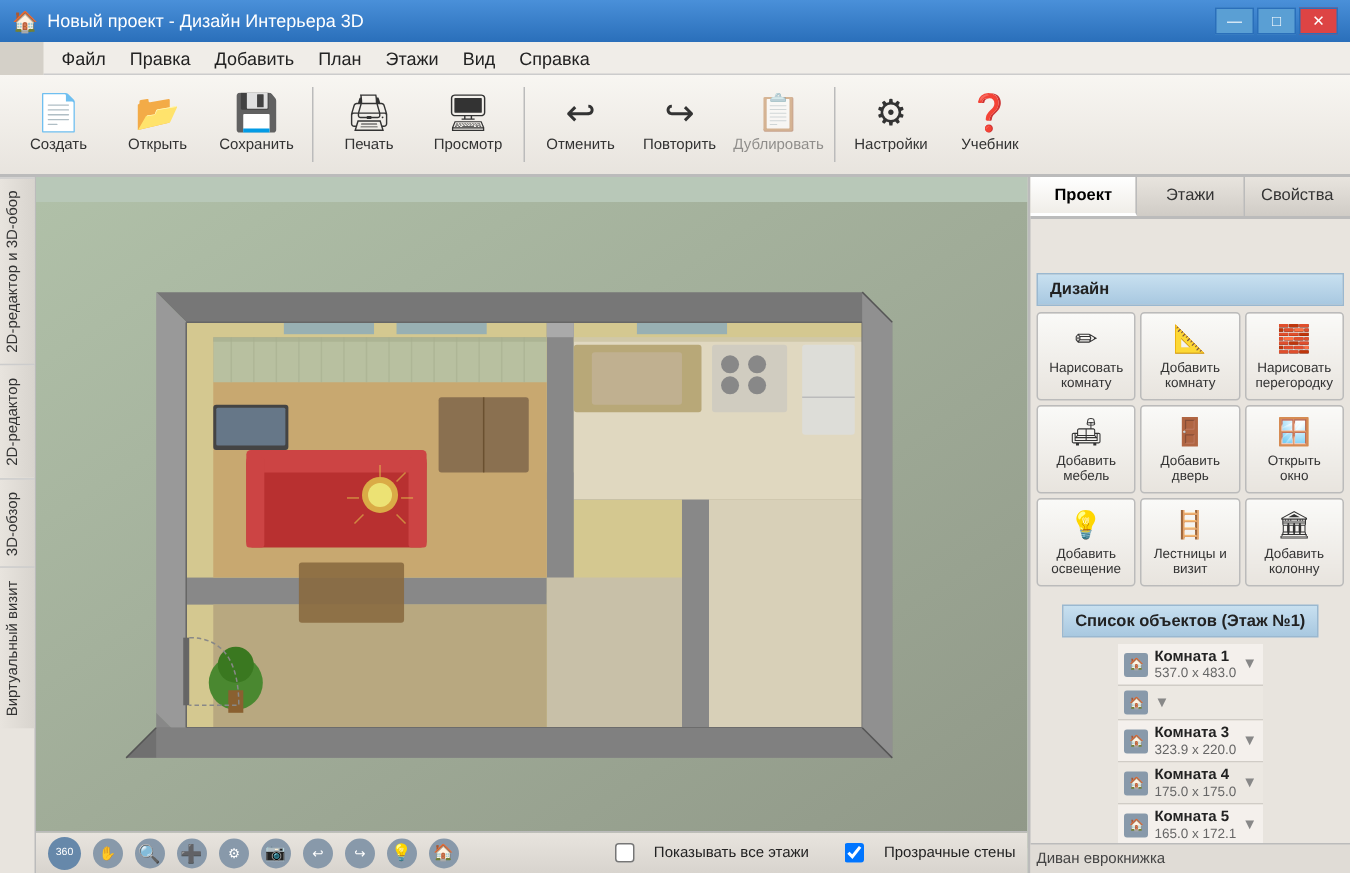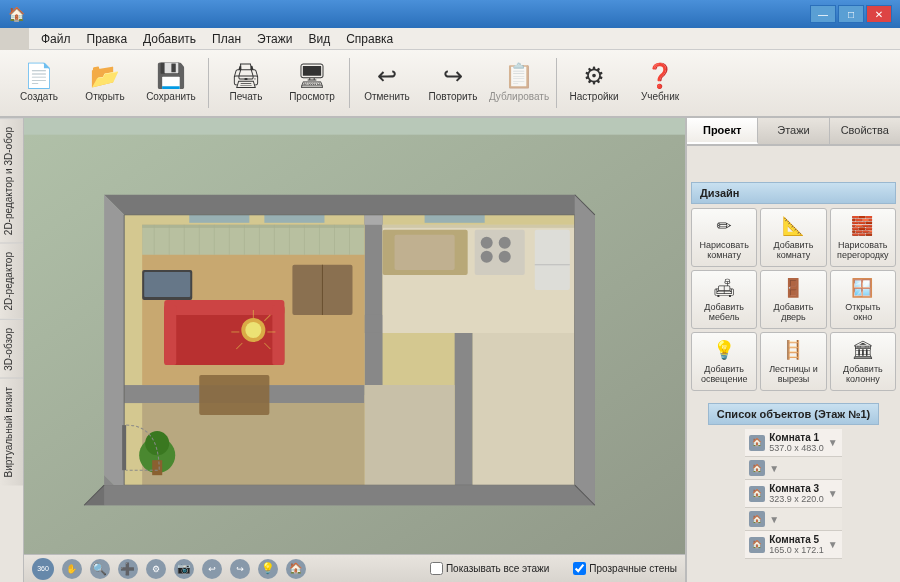--- a/index.html
+++ b/index.html
@@ -130,21 +130,21 @@
     }
     .statusbar-icon {
       width: 20px; height: 20px;
       background: #8899aa;
       border-radius: 50%;
       display: flex; align-items: center; justify-content: center;
       color: white; font-size: 9px;
       cursor: pointer;
     }
     .statusbar-checkbox {
-      display: flex; align-items: center; gap: 3px;
+      display: flex; align-items: center; gap: 13px;
       font-size: 10px; color: #222;
     }
 
     
     .right-panel {
       width: 215px;
       background: #e8e4de;
       border-left: 2px solid #bbb;
       display: flex;
       flex-direction: column;
@@ -271,20 +271,21 @@
     .objects-list::-webkit-scrollbar { width: 12px; }
     .objects-list::-webkit-scrollbar-track { background: #e0dcd6; }
     .objects-list::-webkit-scrollbar-thumb { background: #a0a098; border: 1px solid #888; }
   </style>
 </head>
 <body>
 
 <div class="titlebar">
   <div style="display:flex;align-items:center;gap:6px;">
     <span style="font-size:14px;">🏠</span>
+    <span>Новый проект - Дизайн Интерьера 3D</span>
   </div>
   <div class="titlebar-controls">
     <div class="titlebar-btn">—</div>
     <div class="titlebar-btn">□</div>
     <div class="titlebar-btn">✕</div>
   </div>
 </div>
 
 <div class="menubar">
   <span class="menubar-item">Файл</span>
@@ -547,21 +548,21 @@
         <button class="design-btn">
           <span class="d-icon">🪟</span>
           <span>Открыть окно</span>
         </button>
         <button class="design-btn">
           <span class="d-icon">💡</span>
           <span>Добавить освещение</span>
         </button>
         <button class="design-btn">
           <span class="d-icon">🪜</span>
-          <span>Лестницы и вырезы</span>
+          <span>Лестницы и визит</span>
         </button>
         <button class="design-btn">
           <span class="d-icon">🏛</span>
           <span>Добавить колонну</span>
         </button>
       </div>
     </div>
 
     <div class="objects-section">
       <div class="objects-header">Список объектов (Этаж №1)</div>
@@ -581,28 +582,35 @@
         <div class="object-item">
           <div class="object-icon">🏠</div>
           <div class="object-info">
             <div class="object-name">Комната 3</div>
             <div class="object-size">323.9 x 220.0</div>
           </div>
           <span class="object-expand">▼</span>
         </div>
         <div class="object-item">
           <div class="object-icon">🏠</div>
+          <div class="object-info">
+            <div class="object-name">Комната 4</div>
+            <div class="object-size">175.0 x 175.0</div>
+          </div>
           <span class="object-expand">▼</span>
         </div>
         <div class="object-item">
           <div class="object-icon">🏠</div>
           <div class="object-info">
             <div class="object-name">Комната 5</div>
             <div class="object-size">165.0 x 172.1</div>
           </div>
           <span class="object-expand">▼</span>
         </div>
       </div>
     </div>
 
+    <div class="bottom-info">
+      <span>Диван еврокнижка</span>
+    </div>
   </div>
 
 </div>
 
 </body></html>

